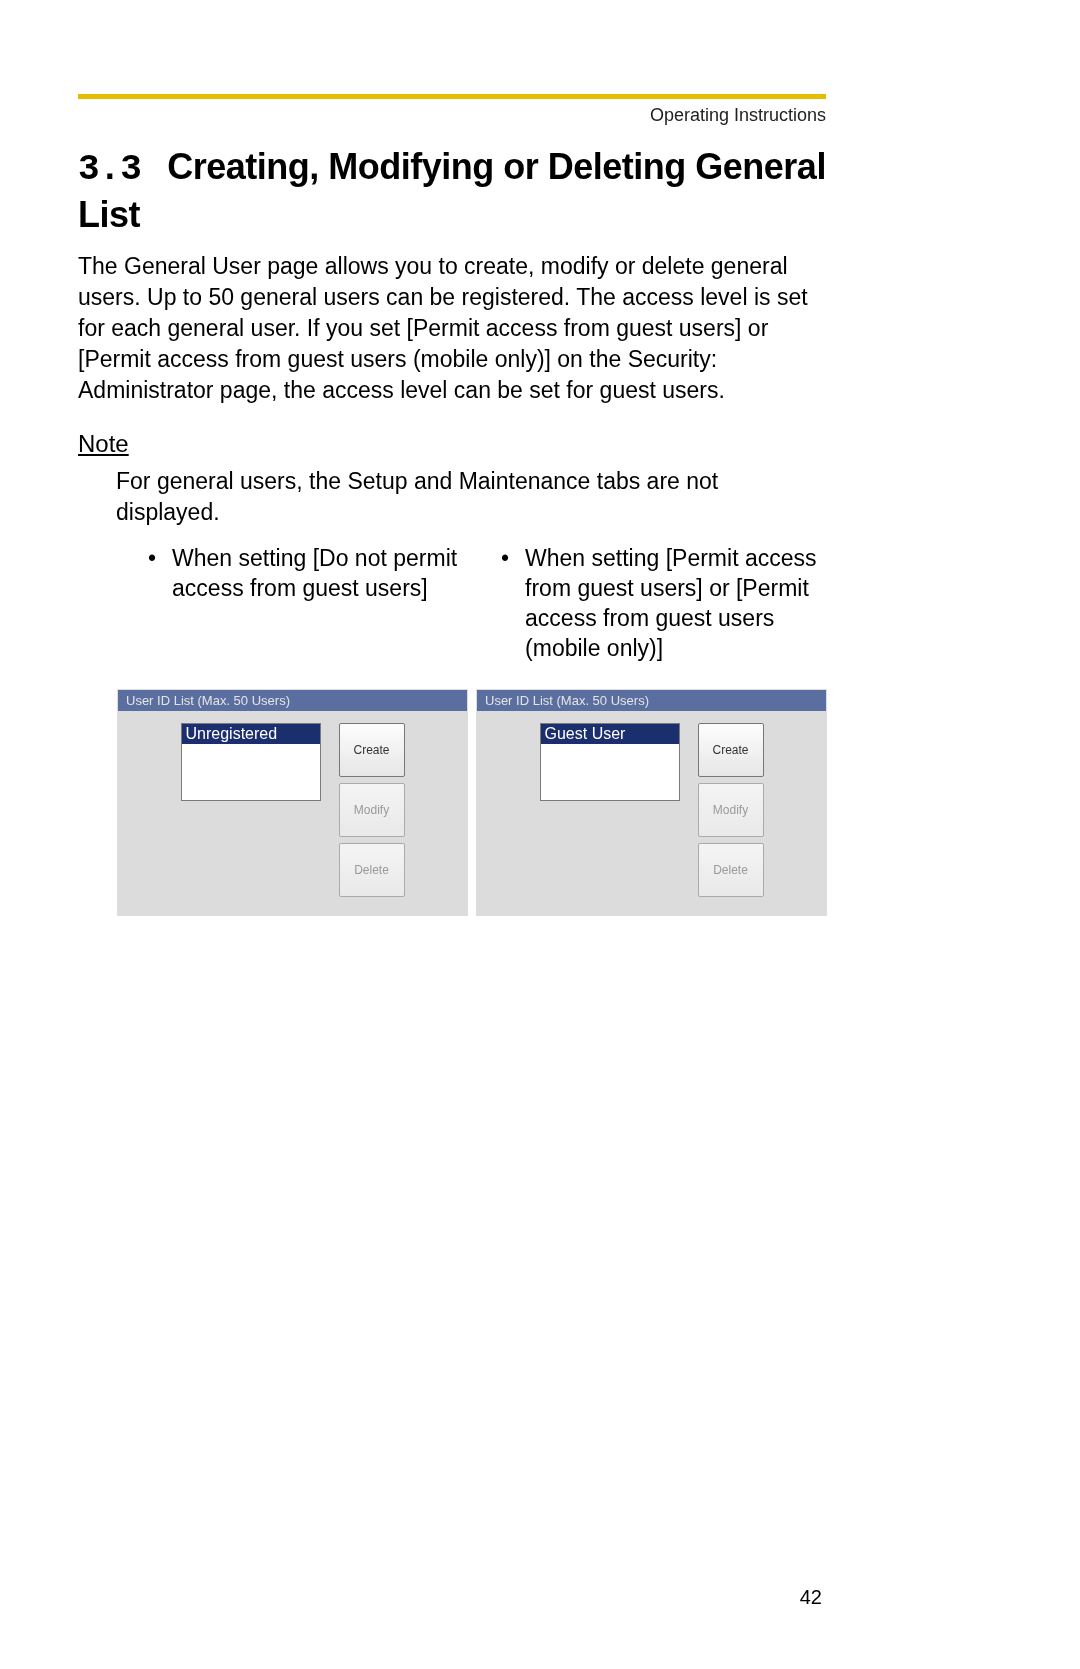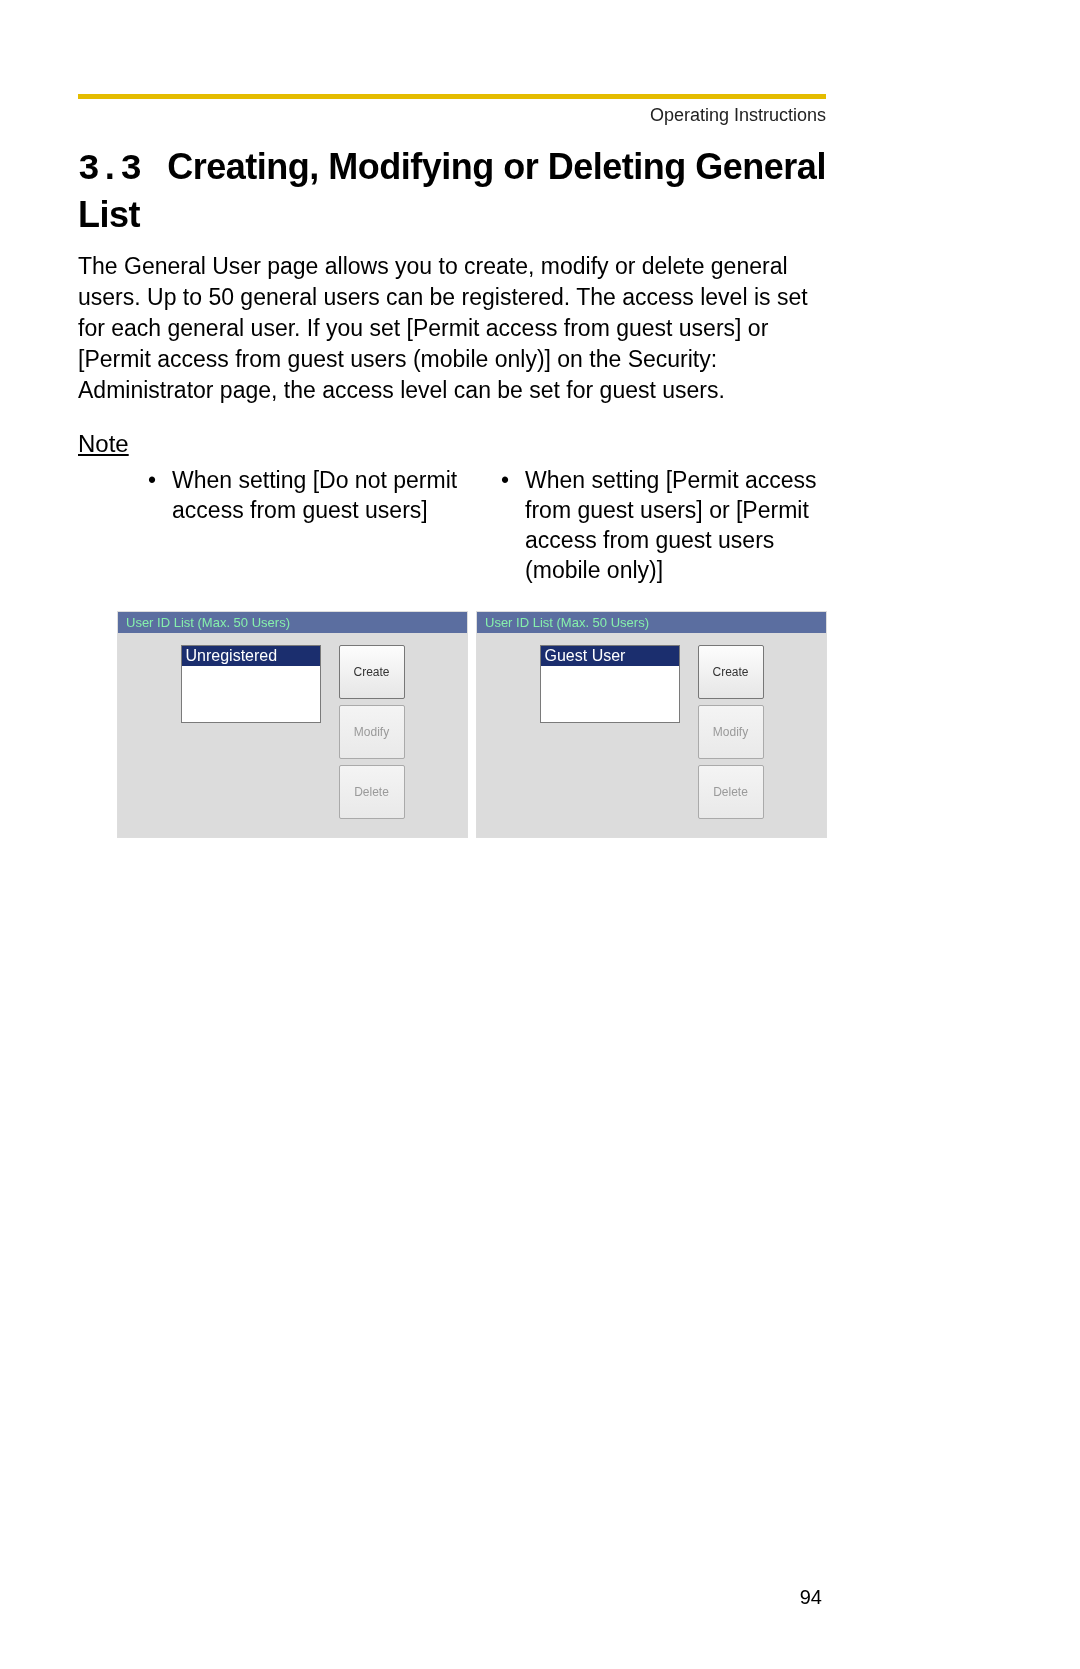--- a/index.html
+++ b/index.html
@@ -92,21 +92,21 @@
     margin-left: 40px;
     margin-bottom: 30px;
   }
   .panel {
     flex: 1;
     box-shadow: 0 0 0 1px #ddd;
     background: #fff;
   }
   .panel-header {
     background: #5b6ea0;
-    color: #86efac;
+    color: #e5e5e5;
     font-size: 13px;
     padding: 3px 8px;
     font-family: Arial, sans-serif;
   }
   .panel-body {
     background: #dcdcdc;
     padding: 12px 10px 18px 10px;
     display: flex;
     align-items: flex-start;
     justify-content: center;
@@ -174,20 +174,21 @@
   <div class="rule"></div>
   <div class="header-label">Operating Instructions</div>
 
   <h1 class="section-heading">
     <span class="sec-num">3.3</span><span>Creating, Modifying or Deleting General List</span>
   </h1>
 
   <p class="intro">The General User page allows you to create, modify or delete general users. Up to 50 general users can be registered. The access level is set for each general user. If you set [Permit access from guest users] or [Permit access from guest users (mobile only)] on the Security: Administrator page, the access level can be set for guest users.</p>
 
   <p class="note-label">Note</p>
+  <p class="note-text">For general users, the Setup and Maintenance tabs are not displayed.</p>
 
 
   <div class="columns">
     <div class="col">
       <div class="col-bullet">
         <span class="dot">•</span>
         <span>When setting [Do not permit access from guest users]</span>
       </div>
     </div>
     <div class="col">
@@ -223,14 +224,14 @@
         <div class="btn-stack">
           <div class="sbtn">Create</div>
           <div class="sbtn disabled">Modify</div>
           <div class="sbtn disabled">Delete</div>
         </div>
       </div>
     </div>
   </div>
 
 
-  <div class="page-number">94</div>
+  <div class="page-number">42</div>
 </div>
 
 </body></html>

